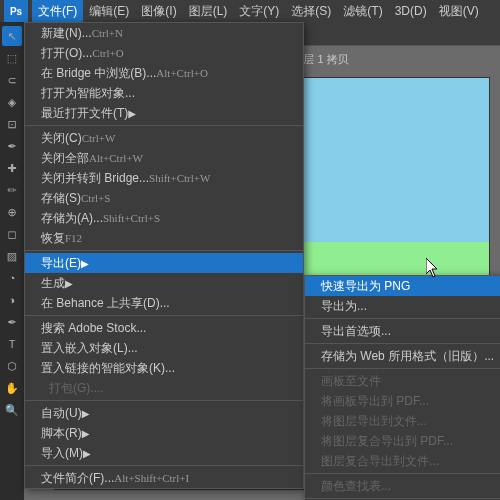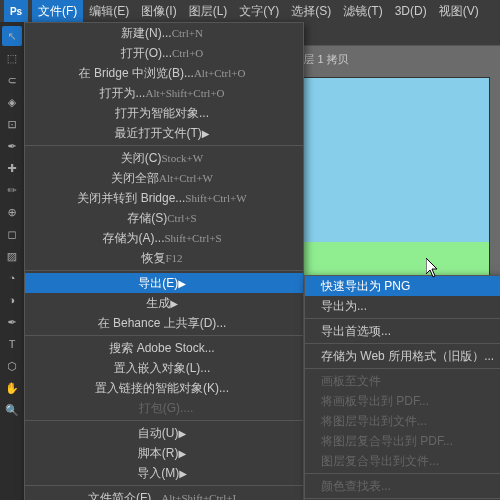--- a/index.html
+++ b/index.html
@@ -95,21 +95,21 @@
       background: #3c3c3c;
       border: 1px solid #555;
       box-shadow: 2px 2px 8px rgba(0,0,0,0.5);
       z-index: 200;
       color: #ccc;
     }
 
     .menu-item {
       display: flex;
       align-items: center;
-      justify-content: center;
+      justify-content: flex-start;
       padding: 3px 20px 3px 16px;
       cursor: pointer;
       white-space: nowrap;
       font-size: 12px;
       height: 20px;
     }
     .menu-item.highlighted { background: #1e74c6; color: white; }
     .menu-item.disabled { color: #666; cursor: default; margin-left: 8px; }
 
     .menu-separator {
@@ -315,34 +315,30 @@
   </div>
   <div class="menu-item">
     <span>打开(O)...</span>
     <span class="menu-item-shortcut">Ctrl+O</span>
   </div>
   <div class="menu-item">
     <span>在 Bridge 中浏览(B)...</span>
     <span class="menu-item-shortcut">Alt+Ctrl+O</span>
   </div>
   <div class="menu-item">
-    <span>打开为...</span>
-    <span class="menu-item-shortcut">Alt+Shift+Ctrl+O</span>
-  </div>
-  <div class="menu-item">
     <span>打开为智能对象...</span>
   </div>
   <div class="menu-item">
     <span>最近打开文件(T)</span>
     <span class="menu-item-arrow">▶</span>
   </div>
   <div class="menu-separator"></div>
   <div class="menu-item">
     <span>关闭(C)</span>
-    <span class="menu-item-shortcut">Stock+W</span>
+    <span class="menu-item-shortcut">Ctrl+W</span>
   </div>
   <div class="menu-item">
     <span>关闭全部</span>
     <span class="menu-item-shortcut">Alt+Ctrl+W</span>
   </div>
   <div class="menu-item">
     <span>关闭并转到 Bridge...</span>
     <span class="menu-item-shortcut">Shift+Ctrl+W</span>
   </div>
   <div class="menu-item">

